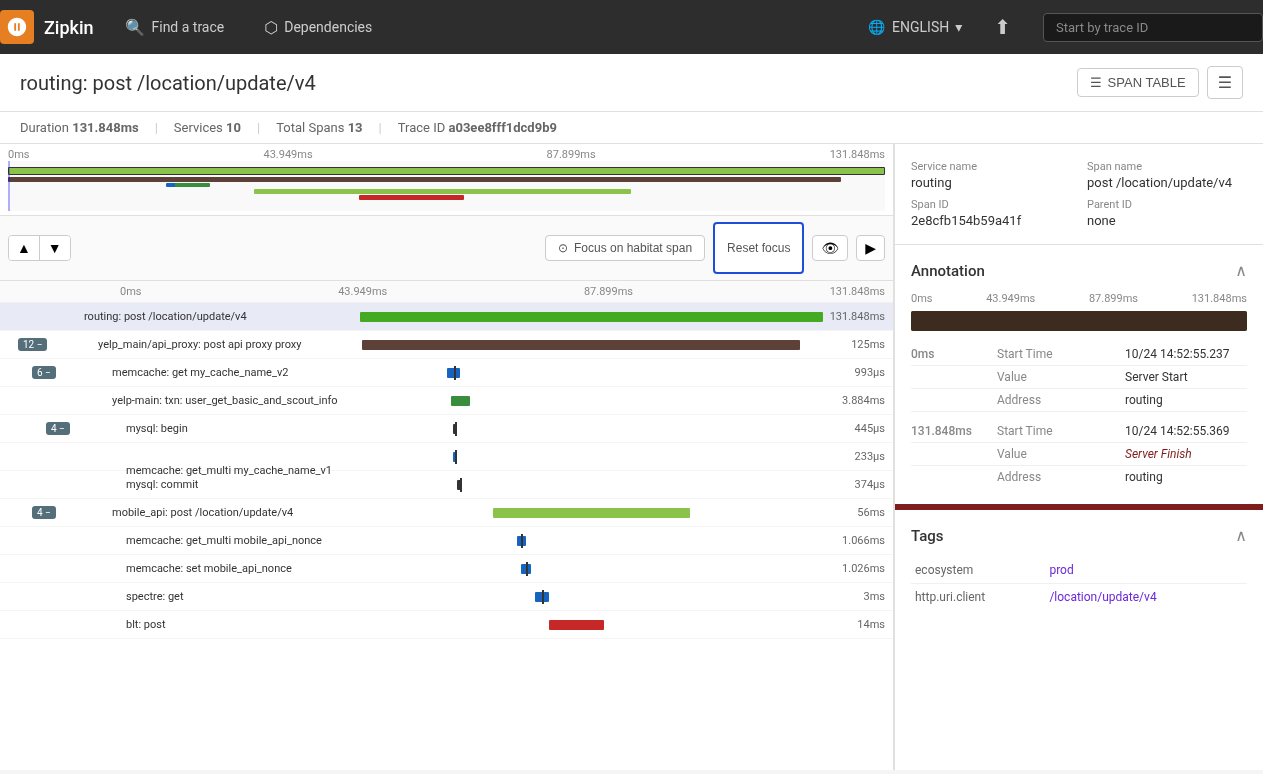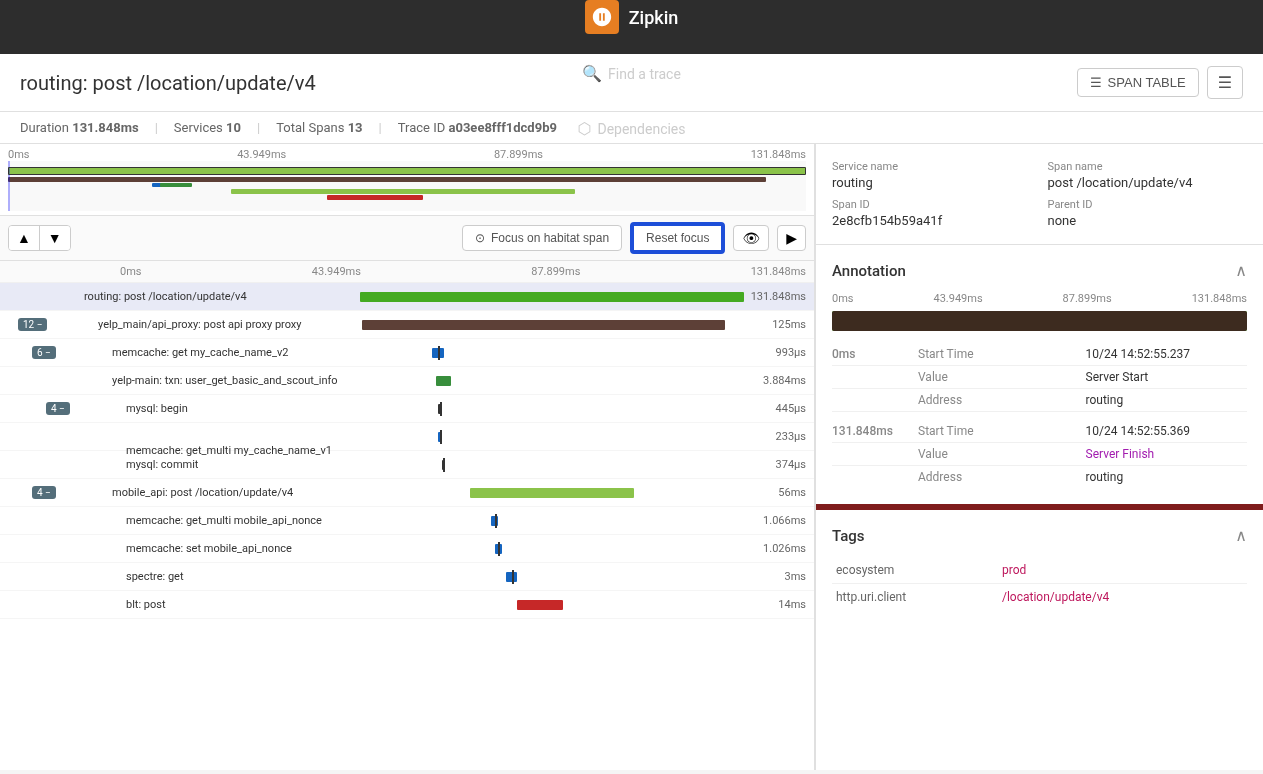--- a/index.html
+++ b/index.html
@@ -6,21 +6,20 @@
     body { font-family: 'Roboto', Arial, sans-serif; font-size: 12px; background: #f5f5f5; color: #333; }
 
     
     .navbar {
       background: #2d2d2d;
       height: 54px;
       display: flex;
       align-items: center;
       padding: 0 0;
       gap: 24px;
-      flex-direction: column;
     }
     .navbar-logo {
       display: flex;
       align-items: center;
       gap: 10px;
     }
     .logo-icon {
       width: 34px;
       height: 34px;
       background: #e67e22;
@@ -200,23 +199,23 @@
       gap: 6px;
       border: 1px solid #ccc;
       background: #fff;
       padding: 5px 12px;
       border-radius: 4px;
       cursor: pointer;
       font-size: 12px;
       color: #555;
     }
     .reset-btn {
-      border: 4px solid #1d4ed8;
-      background: #fff;
-      padding: 5px 12px;
+      border: 2px solid #1d4ed8;
+      background: #fff;
+      padding: 17px 12px;
       border-radius: 4px;
       cursor: pointer;
       font-size: 12px;
       color: #555;
     }
     .controls-spacer { flex: 1; }
 
     
     .spans-container {
       flex: 1;
@@ -293,21 +292,21 @@
       position: absolute;
       top: 50%;
       transform: translateY(-50%);
       width: 2px;
       height: 14px;
       background: #333;
     }
 
     
     .detail-panel {
-      width: 448px;
+      width: 369px;
       background: #fff;
       overflow-y: auto;
       border-left: 1px solid #e0e0e0;
     }
     .detail-section {
       padding: 16px;
       border-bottom: 1px solid #e0e0e0;
     }
     .detail-section-title {
       font-size: 15px;
@@ -380,21 +379,21 @@
     .tags-table tr:last-child { border-bottom: none; }
     .tags-table td {
       padding: 6px 4px;
       font-size: 12px;
     }
     .tags-table td:first-child {
       color: #666;
       width: 40%;
     }
     .tags-table td:last-child {
-      color: #be185d;
+      color: #6d28d9;
     }
     .collapse-btn { cursor: pointer; color: #888; font-size: 16px; }
   </style>
 </head>
 <body>
 
 <nav class="navbar">
   <div class="navbar-logo">
     <div class="logo-icon">
       <svg viewBox="0 0 24 24" fill="white">
@@ -703,21 +702,21 @@
         </div>
 
         <div style="display:grid; grid-template-columns:80px 1fr 1fr; gap:6px; padding:4px 0; border-bottom:1px solid #f0f0f0; font-size:12px; margin-top:8px;">
           <div style="color:#888; font-weight:500;">131.848ms</div>
           <div style="color:#888;">Start Time</div>
           <div style="color:#333;">10/24 14:52:55.369</div>
         </div>
         <div style="display:grid; grid-template-columns:80px 1fr 1fr; gap:6px; padding:4px 0; border-bottom:1px solid #f0f0f0; font-size:12px;">
           <div style="color:#888;"></div>
           <div style="color:#888;">Value</div>
-          <div style="color:#a21caf;">Server Finish</div>
+          <div style="color:#7f1d1d;font-style:italic;">Server Finish</div>
         </div>
         <div style="display:grid; grid-template-columns:80px 1fr 1fr; gap:6px; padding:4px 0; font-size:12px;">
           <div style="color:#888;"></div>
           <div style="color:#888;">Address</div>
           <div style="color:#333;">routing</div>
         </div>
       </div>
     </div>
 
     <div class="tags-section">

